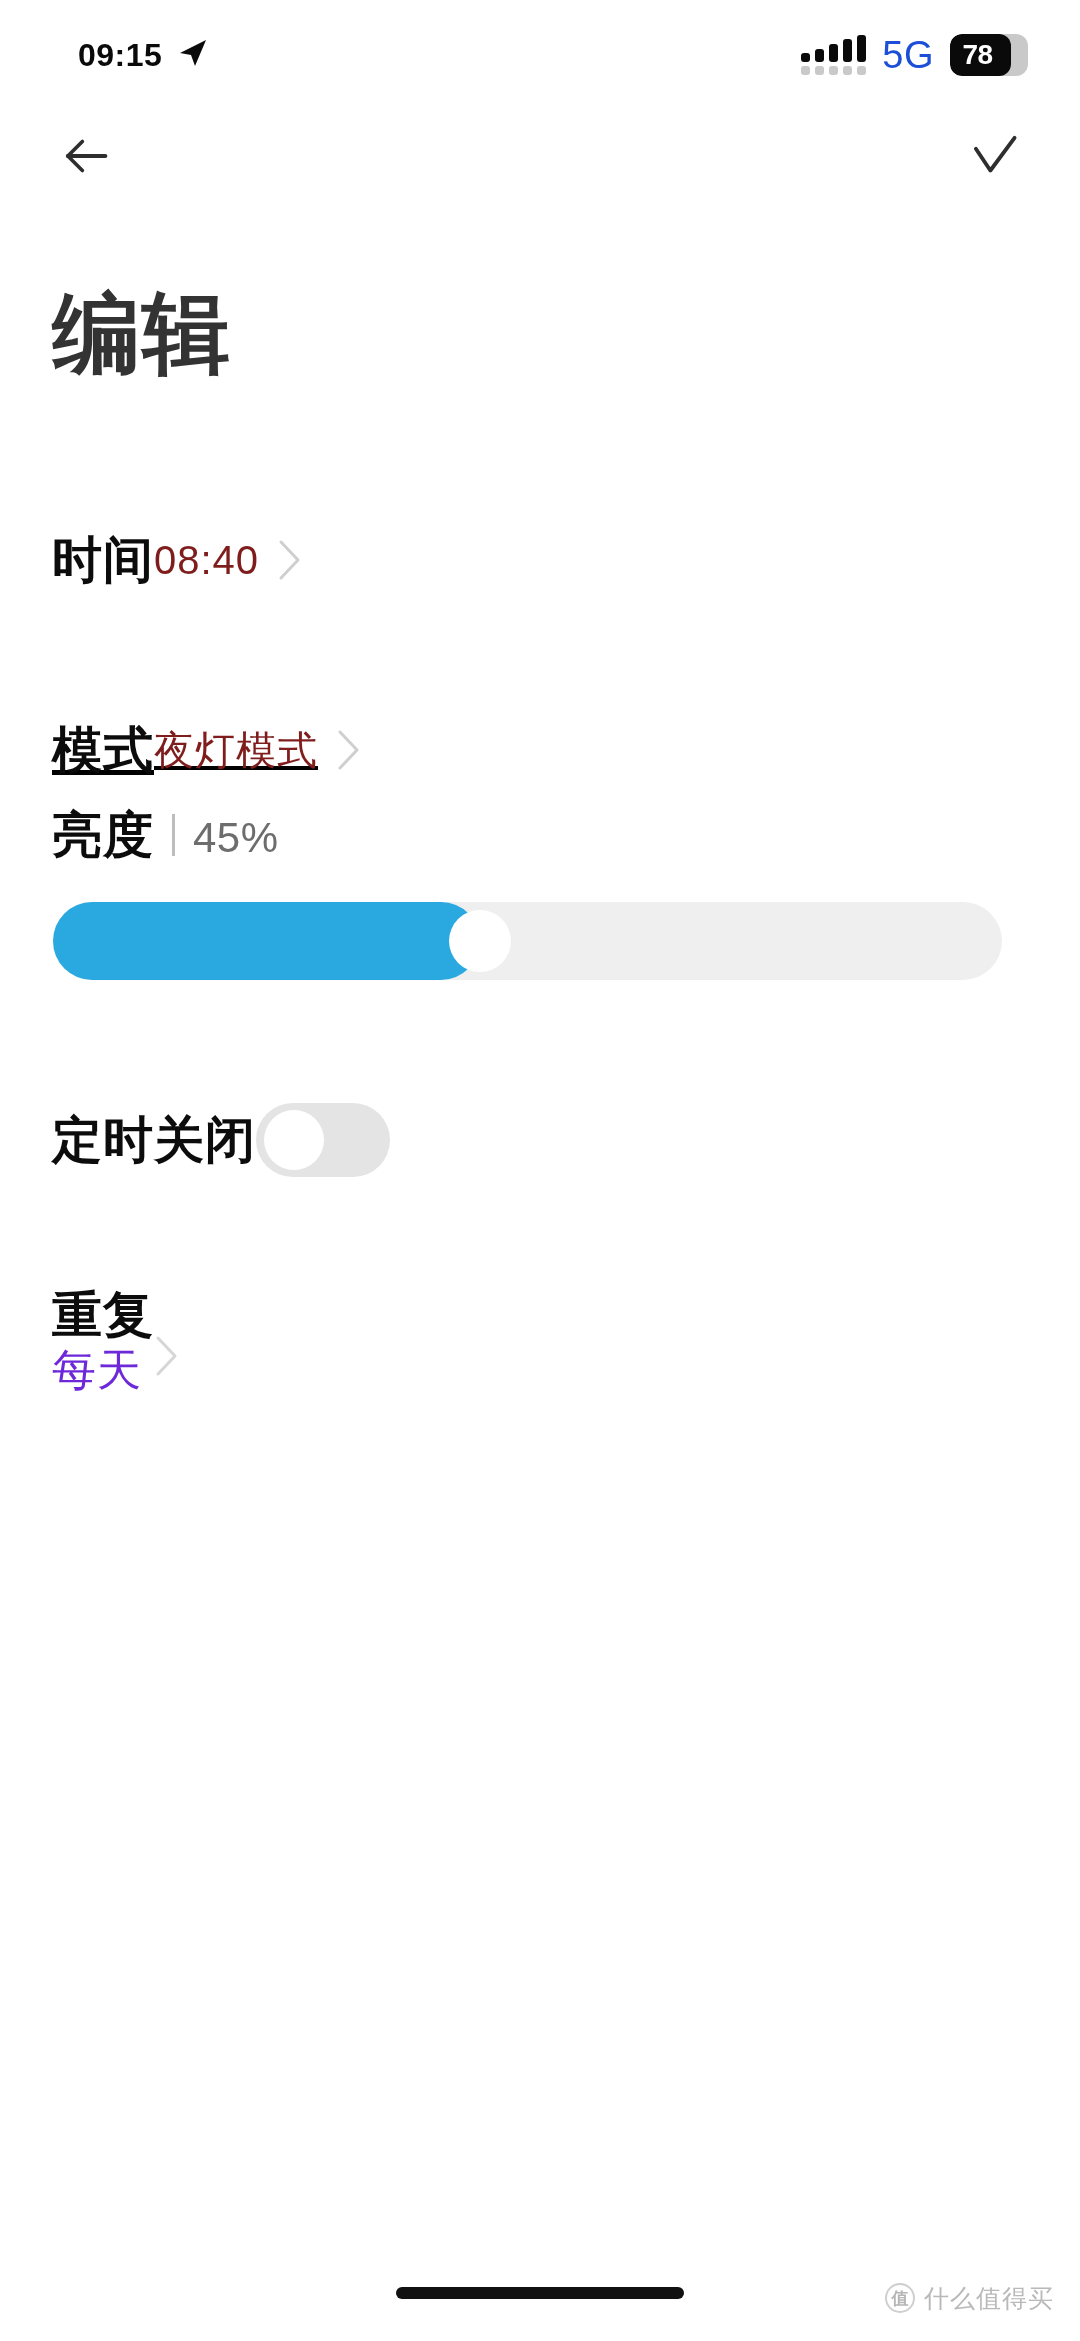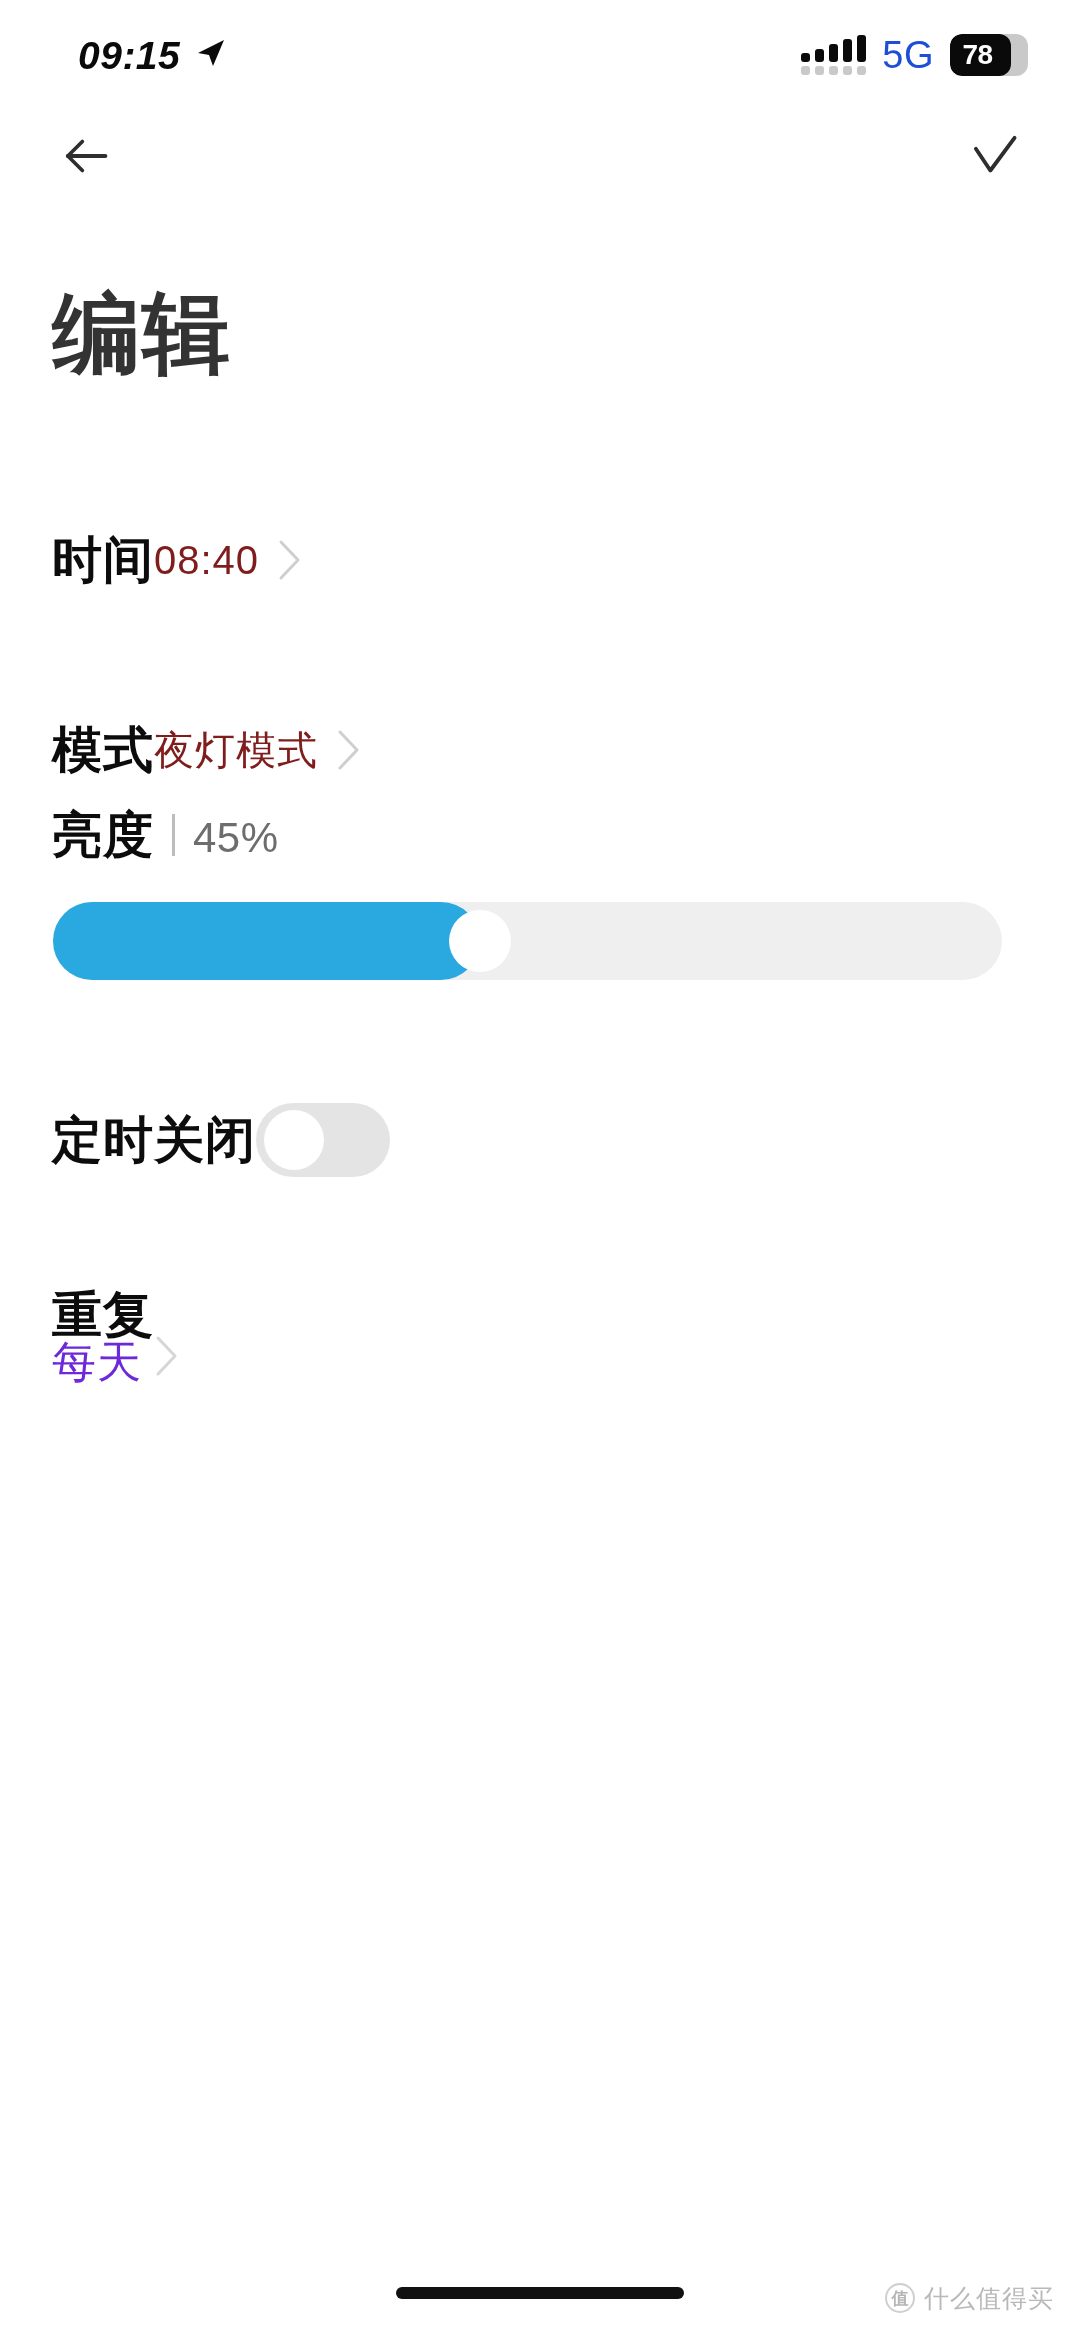--- a/index.html
+++ b/index.html
@@ -18,22 +18,22 @@
   
   .statusbar {
     position: absolute; top: 0; left: 0;
     width: 1080px; height: 110px;
     display: flex; align-items: center;
     justify-content: space-between;
     padding: 0 52px 0 78px;
   }
   .sb-left { display: flex; align-items: center; gap: 14px; }
   .sb-time {
-    font-size: 39px; font-weight: 700; color: #0a0a0a;
-    letter-spacing: 0.5px; line-height: 1; font-style: italic;
+    font-size: 32px; font-weight: 700; color: #0a0a0a;
+    letter-spacing: 0.5px; line-height: 1;
   }
   .sb-loc { display: block; width: 32px; height: 32px; margin-top: -4px; }
   .sb-right { display: flex; align-items: center; gap: 16px; }
   .signal { display: flex; flex-direction: column; gap: 4px; }
   .signal-row { display: flex; align-items: flex-end; gap: 5px; height: 26px; }
   .signal-row.bottom { height: 9px; align-items: flex-start; }
   .bar { width: 9px; border-radius: 3px; background: #0a0a0a; }
   .bar.b1 { height: 9px; }
   .bar.b2 { height: 13px; }
   .bar.b3 { height: 18px; }
@@ -147,21 +147,21 @@
     border-radius: 37px;
   }
   .toggle-knob {
     position: absolute; top: 7px; left: 8px;
     width: 60px; height: 60px;
     background: #ffffff; border-radius: 50%;
   }
 
   
   .row.two-line { height: 150px; align-items: flex-start; margin-top: 90px; }
-  .row-stack { display: flex; flex-direction: column; gap: 0; }
+  .row-stack { display: flex; flex-direction: column; gap: 8px; }
   .row-sub {
     font-size: 44px; font-weight: 400; color: #6d28d9;
     letter-spacing: 1px; line-height: 1;
   }
   .row.two-line .row-right { margin-top: 44px; }
 
   
   .home-indicator {
     position: absolute; left: 50%; bottom: 42px;
     transform: translateX(-50%);
@@ -250,21 +250,21 @@
       <span class="row-right">
         <span class="row-value">08:40</span>
         <span class="chevron">
           <svg viewBox="0 0 26 44" width="26" height="44">
             <path d="M4 4 L21 22 L4 40" fill="none" stroke="#cfcfcf" stroke-width="3" stroke-linecap="round" stroke-linejoin="round"></path>
           </svg>
         </span>
       </span>
     </div>
 
-    <div class="row" style="margin-top:70px;">
+    <div class="row" style="margin-top:70px;text-decoration:underline;">
       <span class="row-label">模式</span>
       <span class="row-right">
         <span class="row-value">夜灯模式</span>
         <span class="chevron">
           <svg viewBox="0 0 26 44" width="26" height="44">
             <path d="M4 4 L21 22 L4 40" fill="none" stroke="#cfcfcf" stroke-width="3" stroke-linecap="round" stroke-linejoin="round"></path>
           </svg>
         </span>
       </span>
     </div>

